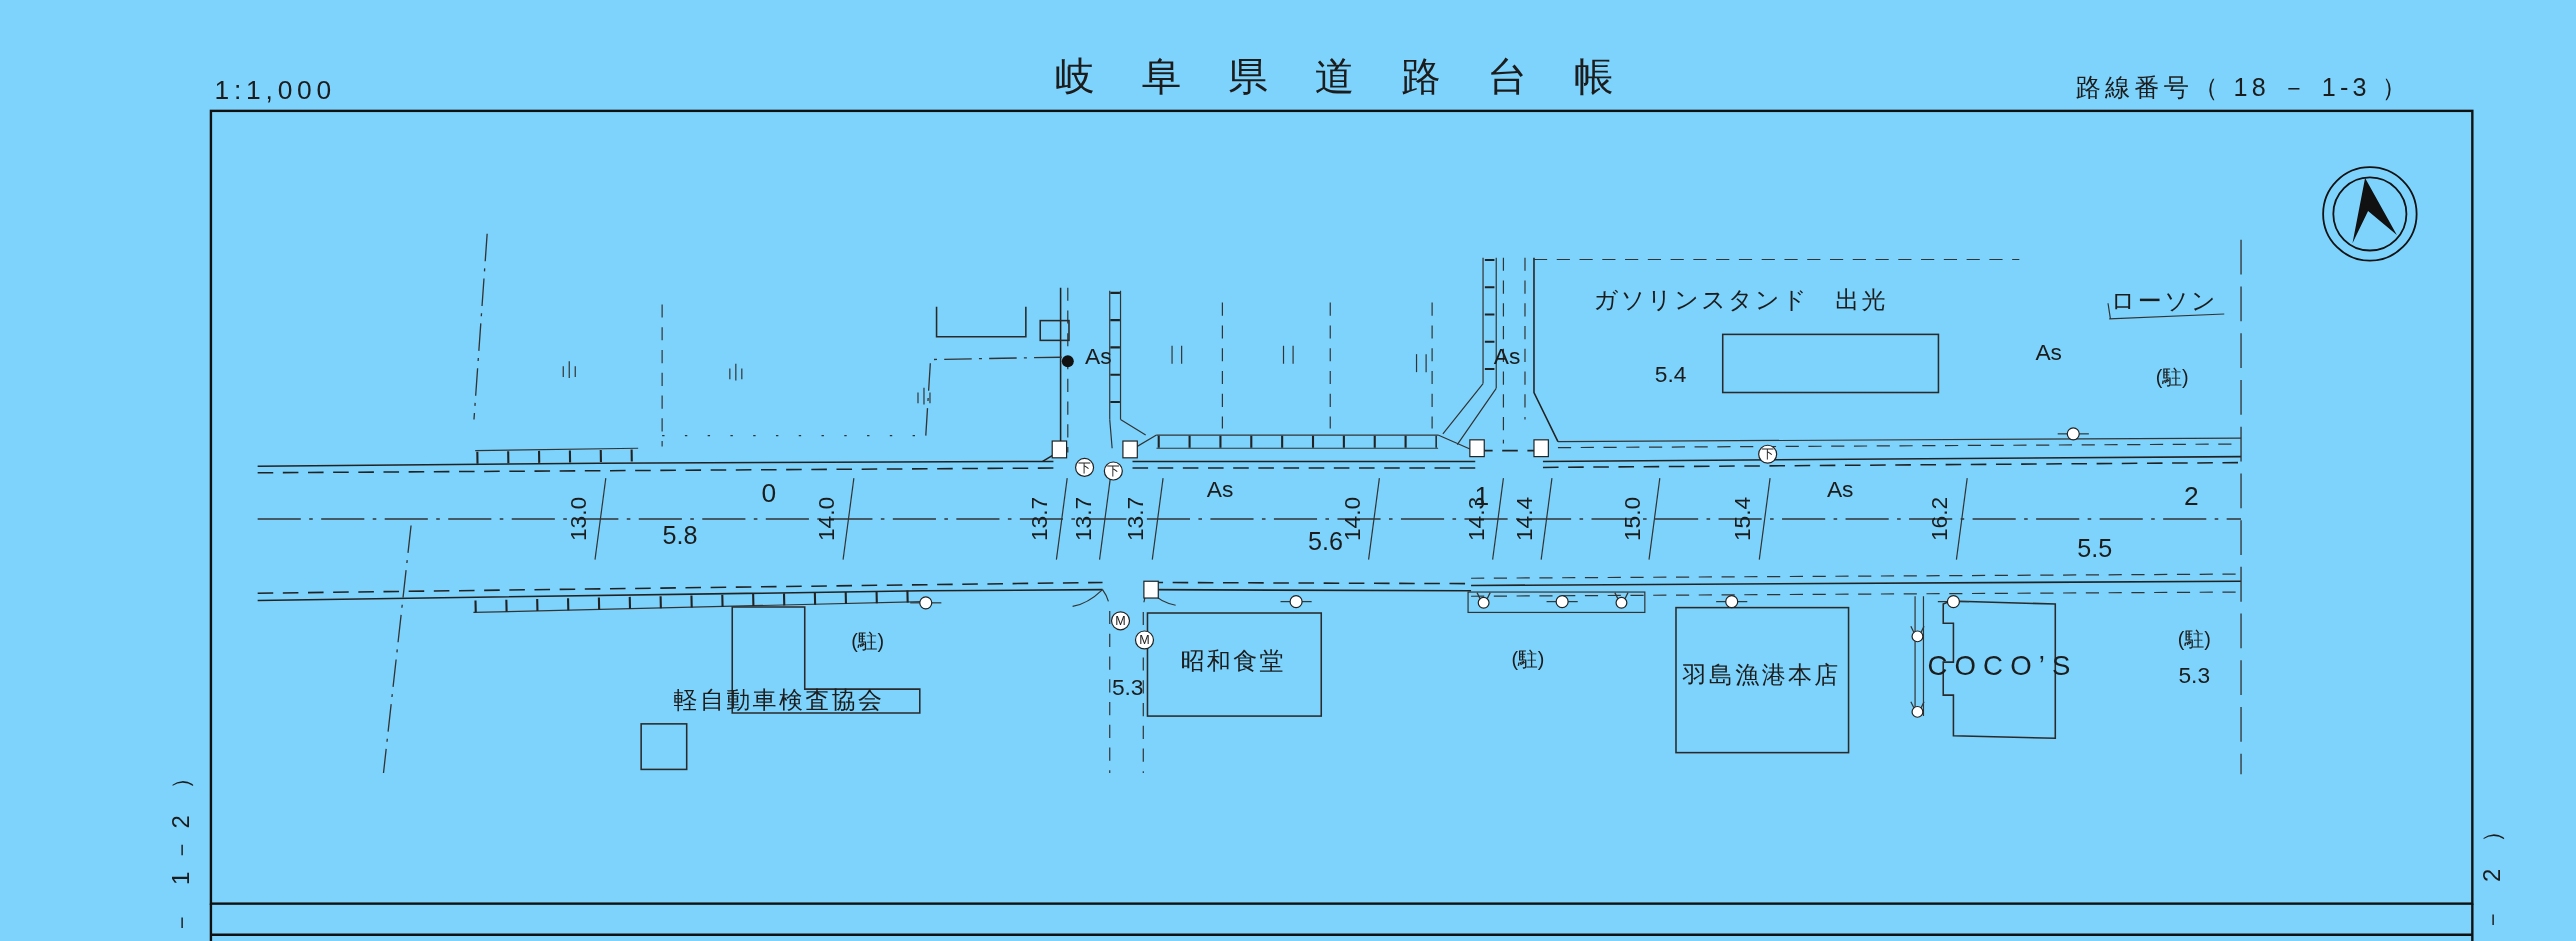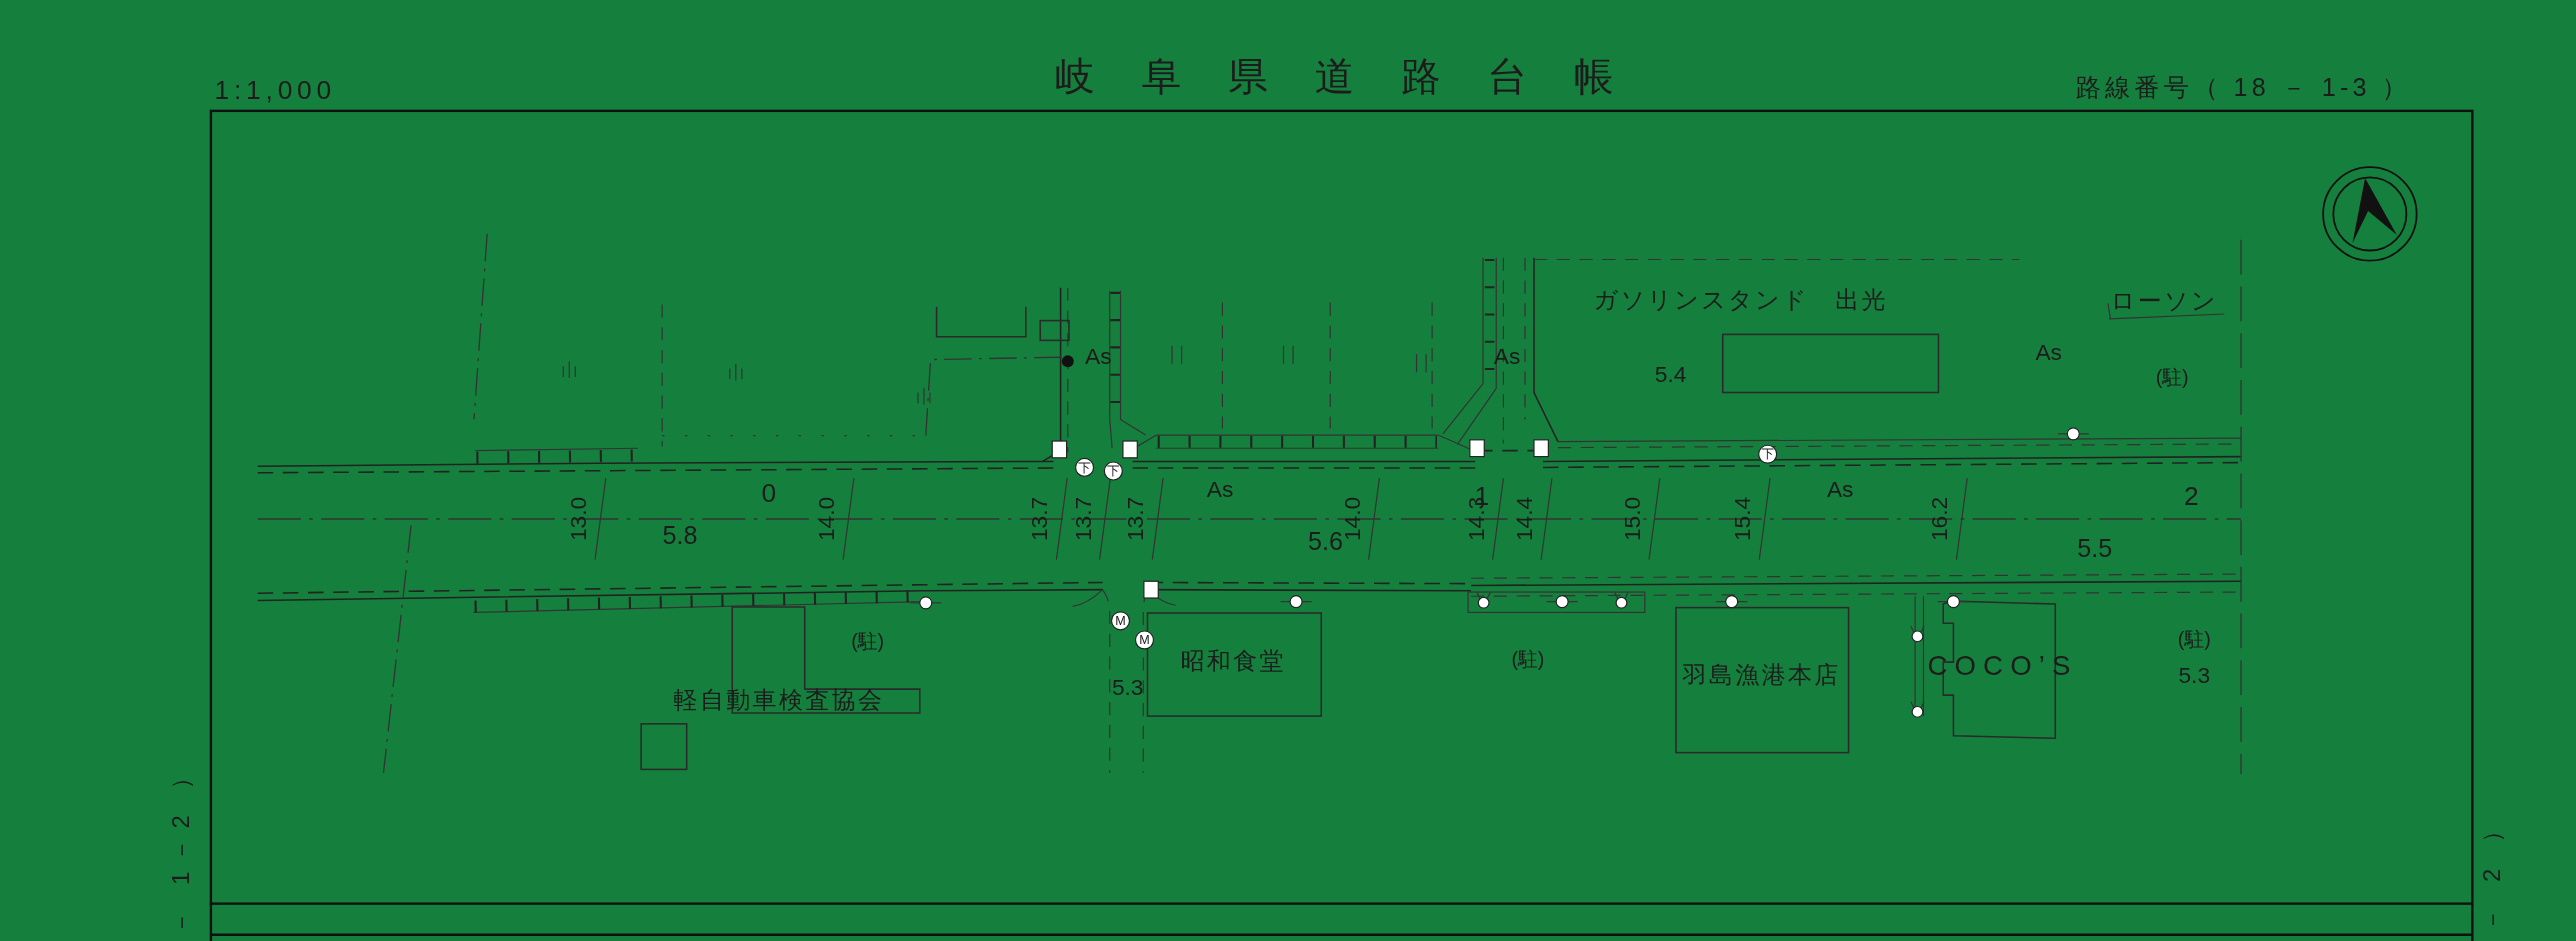--- a/index.html
+++ b/index.html
@@ -1,16 +1,16 @@
 <!DOCTYPE html>
 <html style="font-size:9.6px"><head>
 <meta charset="utf-8">
 <style>
   html,body{margin:0;padding:0;background:#fff;}
-  .sheet{position:relative;width:2576px;height:942px;background:#15803d;overflow:hidden;
+  .sheet{position:relative;width:2576px;height:942px;background:#7dd3fc;overflow:hidden;
          font-family:"Liberation Sans",sans-serif;}
   svg{position:absolute;left:0;top:0;}
   text{fill:#1c1c1c;font-family:"Liberation Sans",sans-serif;}
   .t-scale{font-size:44px;letter-spacing:8px;}
   .t-title{font-size:66px;letter-spacing:30px;}
   .t-route{font-size:42px;letter-spacing:7px;}
   .t-side{font-size:40px;letter-spacing:16px;}
   .t-bldg{font-size:40px;letter-spacing:4px;}
   .t-bldg-en{font-size:46px;letter-spacing:12px;}
   .t-as{font-size:38px;}

